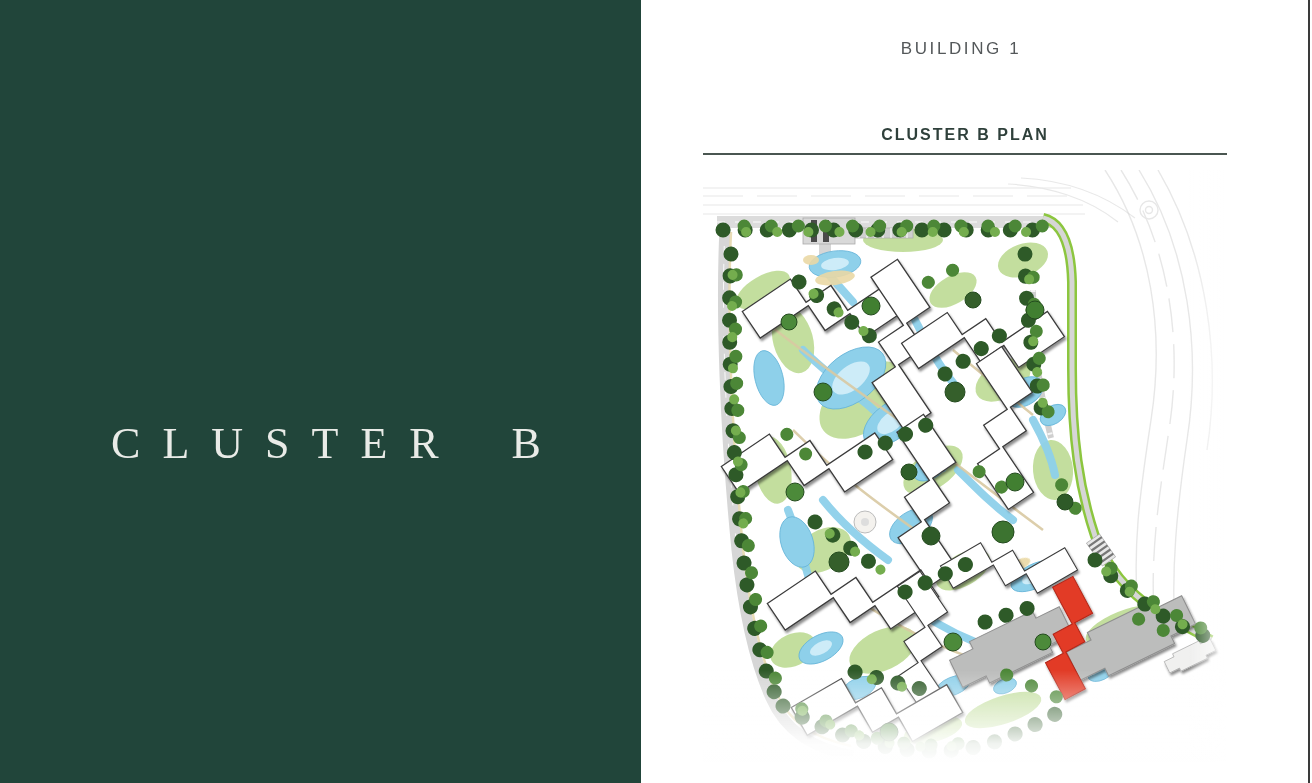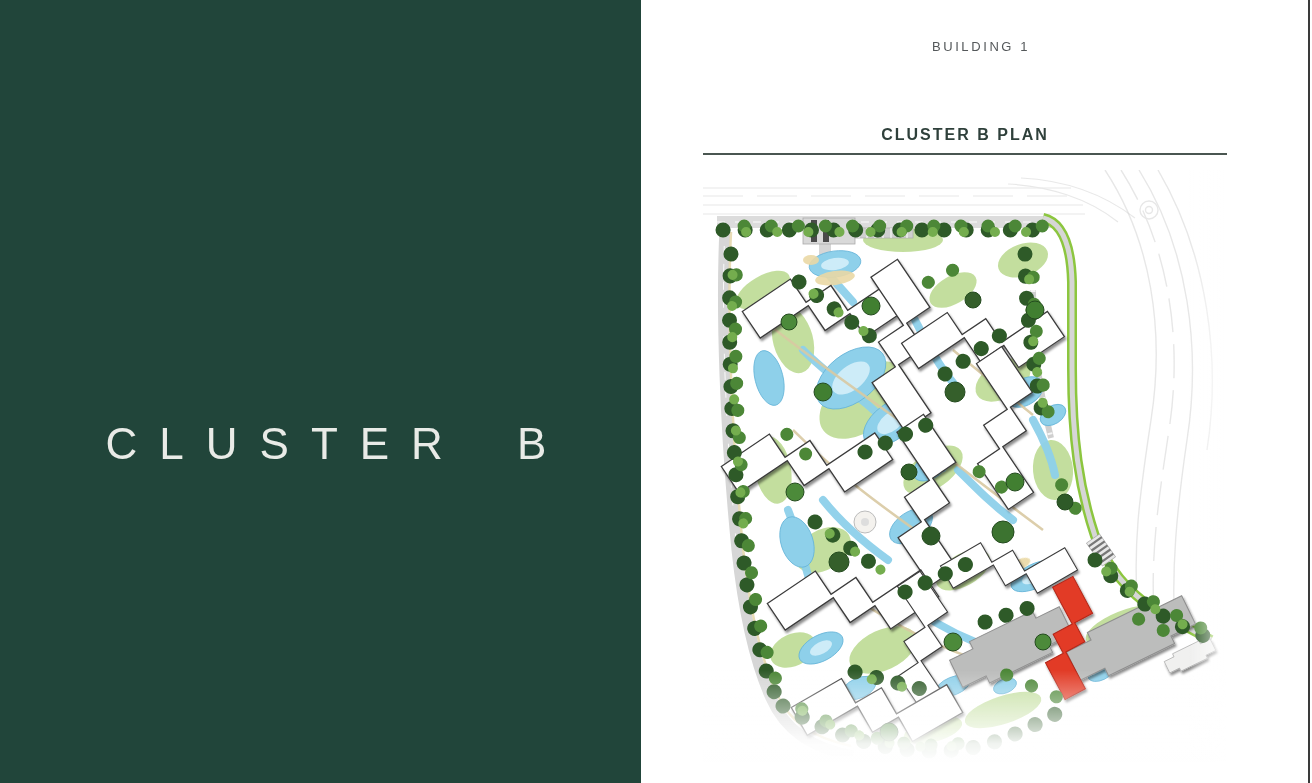--- a/index.html
+++ b/index.html
@@ -3,26 +3,26 @@
 <meta charset="utf-8">
 <style>
   html,body{margin:0;padding:0;background:#ffffff;}
   body{width:1312px;height:783px;overflow:hidden;font-family:"Liberation Sans",sans-serif;}
   .page{position:relative;width:1312px;height:783px;background:#ffffff;}
 
   
   .left-panel{position:absolute;left:0;top:0;width:641px;height:783px;background:#21453a;border-right:1px solid #142e26;}
   .cluster-title{position:absolute;left:11px;right:0;top:422px;margin:0;text-align:center;
     font-size:44px;font-weight:300;line-height:1;letter-spacing:22px;word-spacing:18px;
-    text-indent:22px;color:#e9ebe7;font-family:Liberation Sans, sans-serif;}
+    text-indent:22px;color:#e9ebe7;font-family:Liberation Serif, serif;}
 
   
   .right-panel{position:absolute;left:641px;top:0;width:671px;height:783px;background:#ffffff;}
-  .eyebrow{position:absolute;left:78px;top:39px;width:524px;text-align:center;
-    font-size:13px;font-weight:500;letter-spacing:2.6px;color:#54585a;}
+  .eyebrow{position:absolute;left:58px;top:39px;width:524px;text-align:center;
+    font-size:17px;font-weight:500;letter-spacing:2.6px;color:#54585a;}
   .head-wrap{position:absolute;left:62px;top:126px;width:524px;text-align:center;}
   .plan-heading{margin:0;font-size:16px;font-weight:700;letter-spacing:2px;color:#2f403b;}
   .head-rule{margin-top:9px;height:2px;background:#4a5651;}
 
   .map-figure{position:absolute;left:62px;top:170px;width:524px;height:592px;margin:0;}
   .map-figure svg{display:block;width:524px;height:592px;}
 
   
   .page-edge{position:absolute;right:2px;top:0;width:2px;height:783px;background:#3a3a3a;}
 </style>

